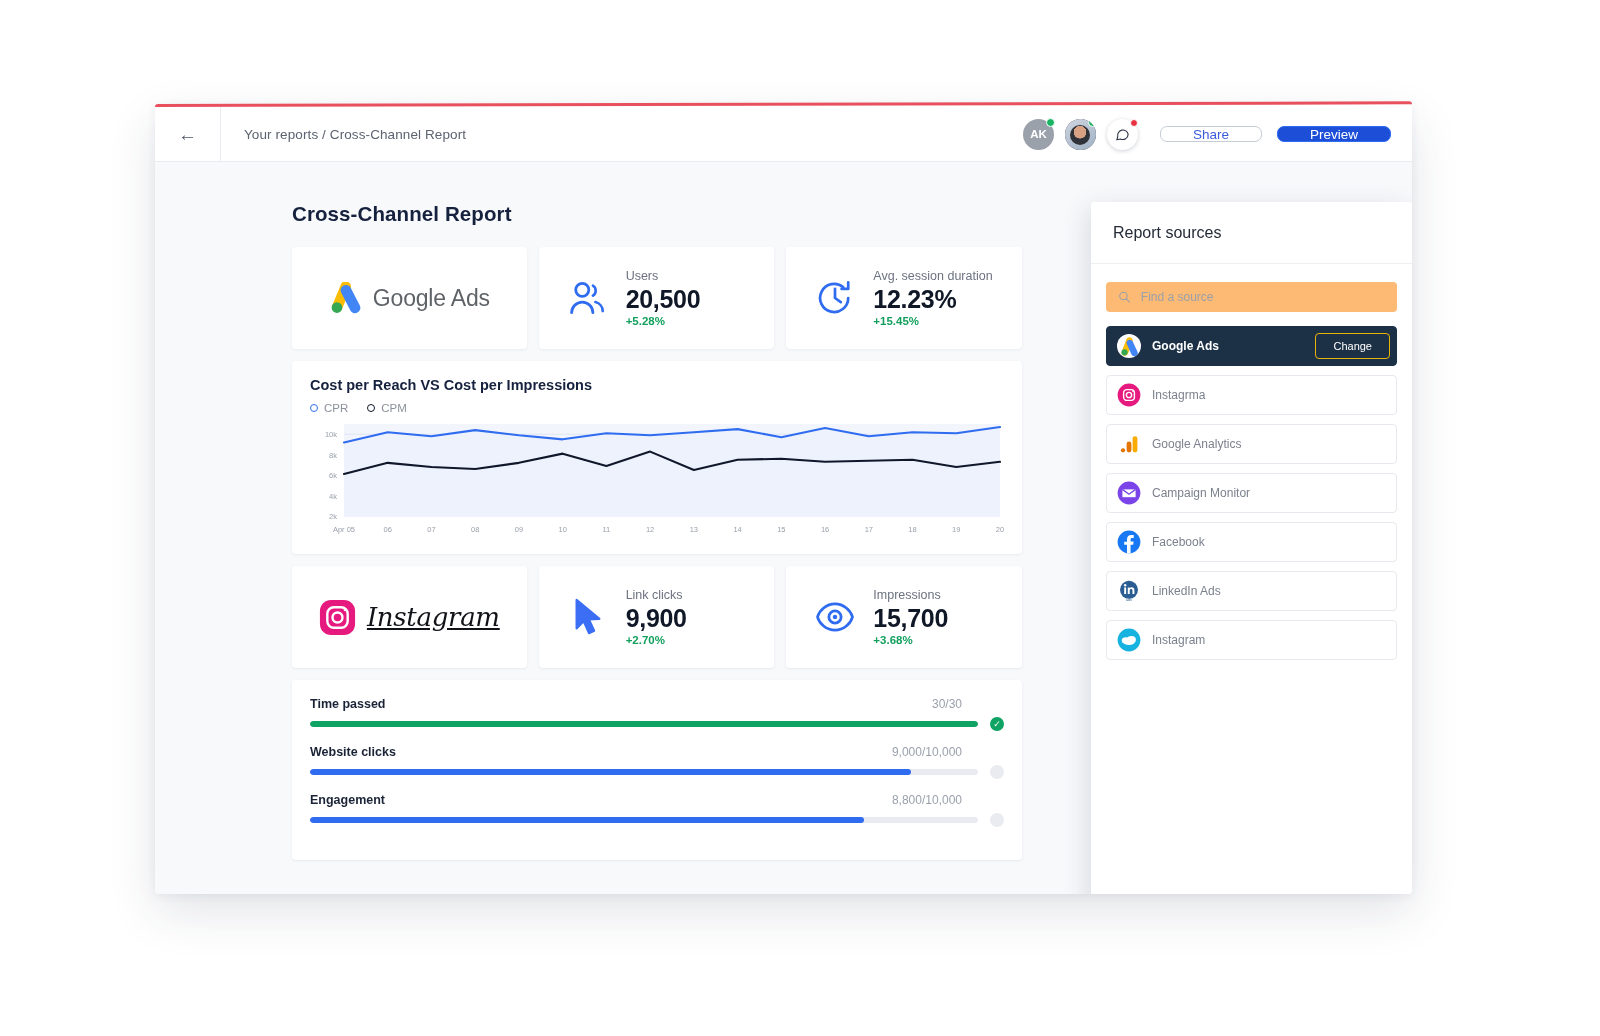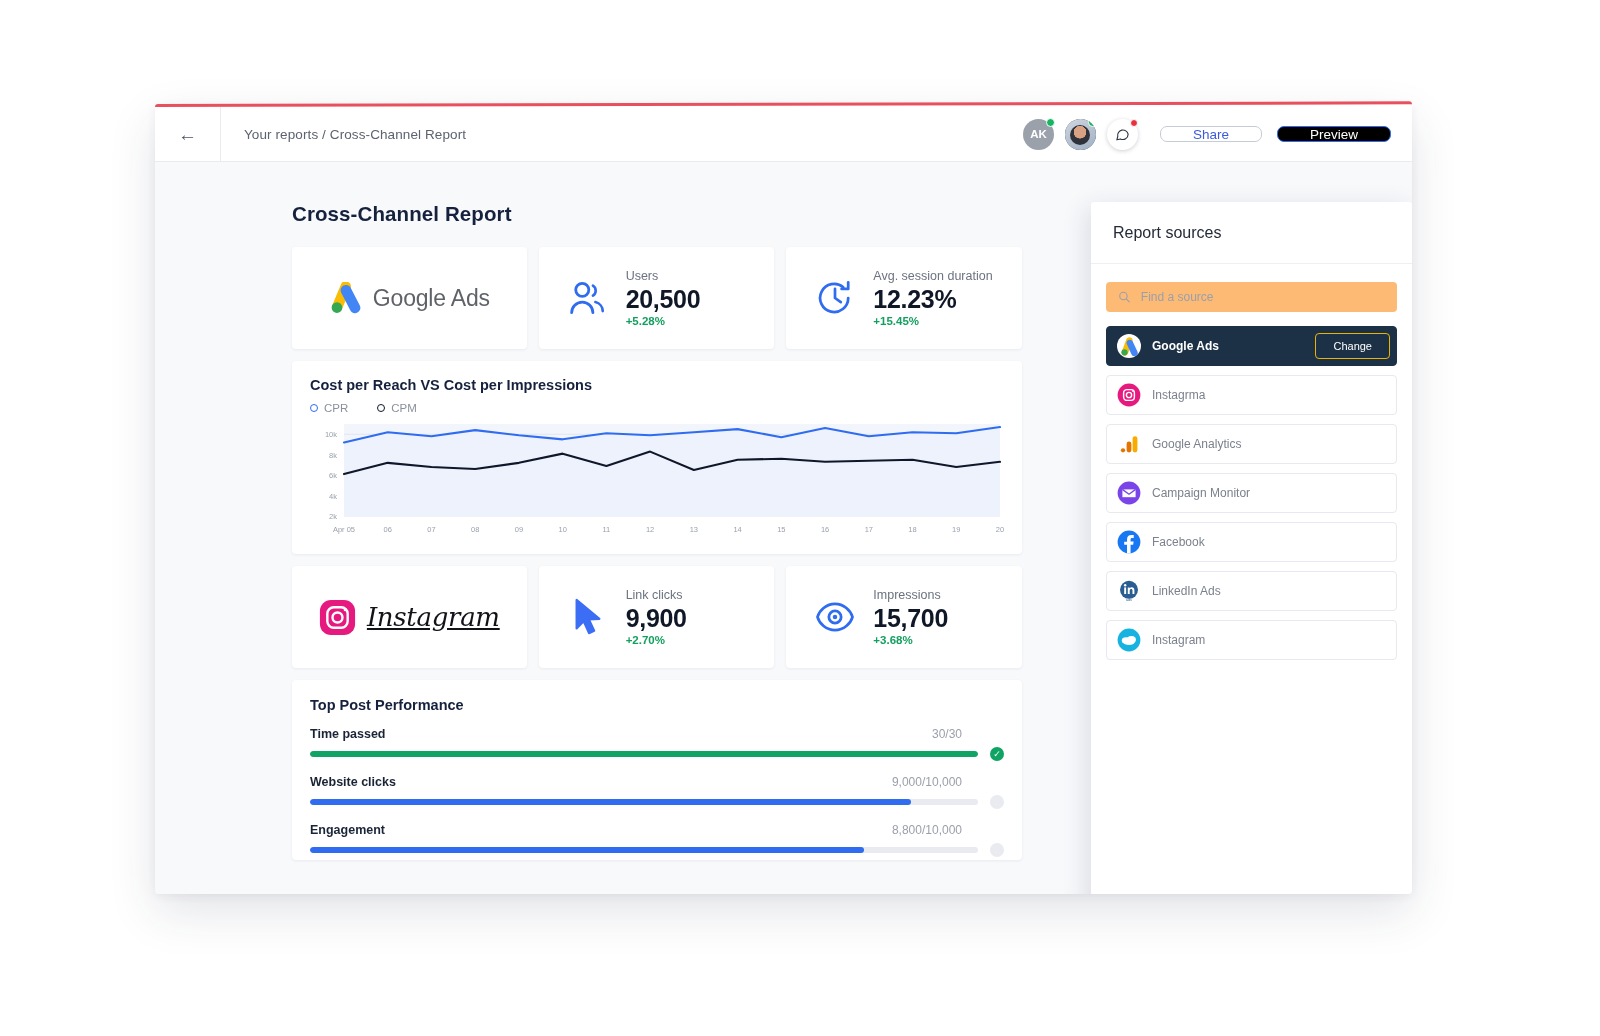--- a/index.html
+++ b/index.html
@@ -131,21 +131,21 @@
     cursor: pointer;
     white-space: nowrap;
   }
   .btn-share {
     background: #ffffff;
     border: 1px solid #c6ccd6;
     color: #3b5bdb;
     margin-left: 11px;
   }
   .btn-preview {
-    background: #000000;
+    background: #1d4ed8;
     border: 1px solid #2f6cf0;
     color: #ffffff;
     margin-left: 4px;
   }
 
   
   .canvas {
     position: absolute;
     left: 0; top: 58px;
     width: 100%;
@@ -223,21 +223,21 @@
     margin-bottom: 12px;
     padding: 16px 18px 8px 18px;
     position: relative;
   }
   .chart-title {
     font-size: 14.5px;
     font-weight: 700;
     color: #16213e;
     margin-bottom: 9px;
   }
-  .legend { display: flex; gap: 29px; align-items: center; margin-bottom: 6px; }
+  .legend { display: flex; gap: 19px; align-items: center; margin-bottom: 6px; }
   .legend-item { display: flex; align-items: center; gap: 6px; font-size: 11.5px; color: #8b909b; cursor: pointer; }
   .legend-ring { width: 8px; height: 8px; border-radius: 50%; border: 1.6px solid #2f6cf0; }
   .legend-ring.black { border-color: #10172a; }
   .chart-plot { position: relative; width: 100%; height: 118px; }
 
   
   .progress-card {
     width: 730px;
     height: 180px;
     background: #ffffff;
@@ -520,21 +520,20 @@
           </div>
           <div class="metric-text">
             <span class="metric-label">Impressions</span>
             <span class="metric-value">15,700</span>
             <span class="metric-delta">+3.68%</span>
           </div>
         </div>
       </div>
 
       <div class="progress-card">
-        <div class="progress-title">Top Post Performance</div>
         <div id="progress-rows">
             <div class="prog-row">
               <div class="prog-head">
                 <span class="prog-label">Time passed</span>
                 <span class="prog-value">30/30</span>
               </div>
               <div class="prog-bar-wrap">
                 <div class="prog-track">
                   <div class="prog-fill" style="width: 100%; background: rgb(15, 164, 99);"></div>
                 </div>

